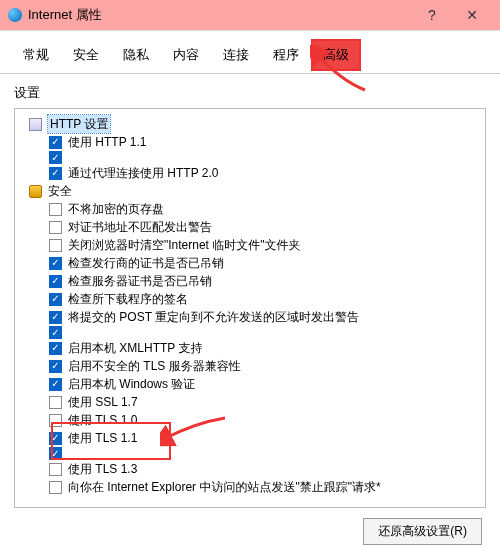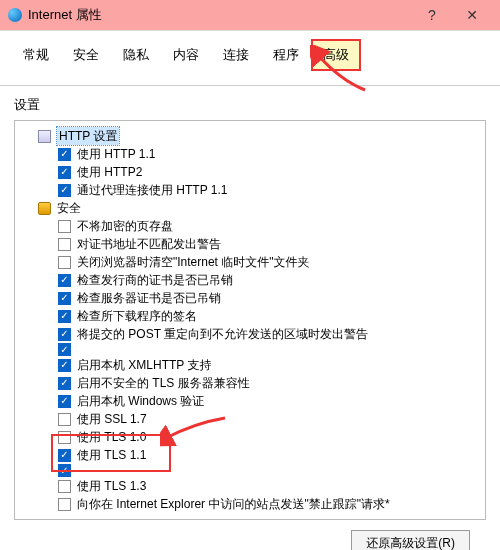--- a/index.html
+++ b/index.html
@@ -23,51 +23,51 @@
   .titlebar .icon {
     width: 14px; height: 14px;
     border-radius: 50%;
     background: radial-gradient(circle at 30% 30%, #6cf, #06b);
     margin-right: 6px;
   }
   .titlebar .title { flex: 1; font-size: 13px; }
   .titlebar .btn { width: 40px; text-align: center; font-size: 14px; color: #333; }
   .tabs {
     display: flex;
-    padding: 8px 12px 16px 12px;
+    padding: 8px 12px 4px 12px;
     gap: 2px;
     border-bottom: 1px solid #ccc;
   }
   .tab {
     padding: 5px 10px;
     font-size: 13px;
     cursor: pointer;
     border: 1px solid transparent;
     border-bottom: none;
     position: relative;
     top: 1px;
   }
   .tab.active {
     border: 1px solid #ccc;
     border-bottom: 1px solid #fff;
-    background: #fef9c3;
+    background: #ef4444;
   }
   .tab.highlight {
     outline: 2px solid #e33;
     outline-offset: -1px;
   }
   .panel {
     padding: 10px 14px 0 14px;
   }
   .settings-label { font-size: 13px; margin-bottom: 6px; }
   .tree-box {
     border: 1px solid #bbb;
     height: 400px;
     overflow-y: auto;
-    padding: 6px 9px;
+    padding: 6px 0;
     position: relative;
   }
   .hl-box {
     position: absolute;
     border: 2px solid #e33;
     pointer-events: none;
   }
   .hl-tls {
     left: 36px; width: 120px; top: 313px; height: 38px;
   }
@@ -106,21 +106,21 @@
   }
   .hicon.doc { background: linear-gradient(#eef,#cce); border:1px solid #88a; }
   .hicon.lock { background: linear-gradient(#fc4,#d90); border:1px solid #a70; border-radius:2px; }
   .node .label.sel {
     background: #cde6ff;
     outline: 1px dotted #4a90e2;
     padding: 0 2px;
   }
   .restore-btn {
     float: right;
-    margin: 10px 16px 0 0;
+    margin: 10px 4px 0 0;
     padding: 4px 14px;
     border: 1px solid #999;
     background: #f4f4f4;
     font-size: 12px;
   }
 </style>
 </head>
 <body>
 
 <div class="titlebar">
@@ -158,25 +158,24 @@
   <div class="node">
         <span class="hicon doc"></span>
         <span class="label sel">HTTP 设置</span>
       </div>
       <div class="node child">
         <span class="cb checked">✓</span>
         <span class="label">使用 HTTP 1.1</span>
       </div>
       <div class="node child">
         <span class="cb checked">✓</span>
-        <span class="label">使用 HTTP2</span>
-      </div>
-      <div class="node child">
-        <span class="cb checked">✓</span>
-        <span class="label">通过代理连接使用 HTTP 1.1</span>
+      </div>
+      <div class="node child">
+        <span class="cb checked">✓</span>
+        <span class="label">通过代理连接使用 HTTP 2.0</span>
       </div>
       <div class="node">
         <span class="hicon lock"></span>
         <span class="label">安全</span>
       </div>
       <div class="node child">
         <span class="cb"></span>
         <span class="label">不将加密的页存盘</span>
       </div>
       <div class="node child">

